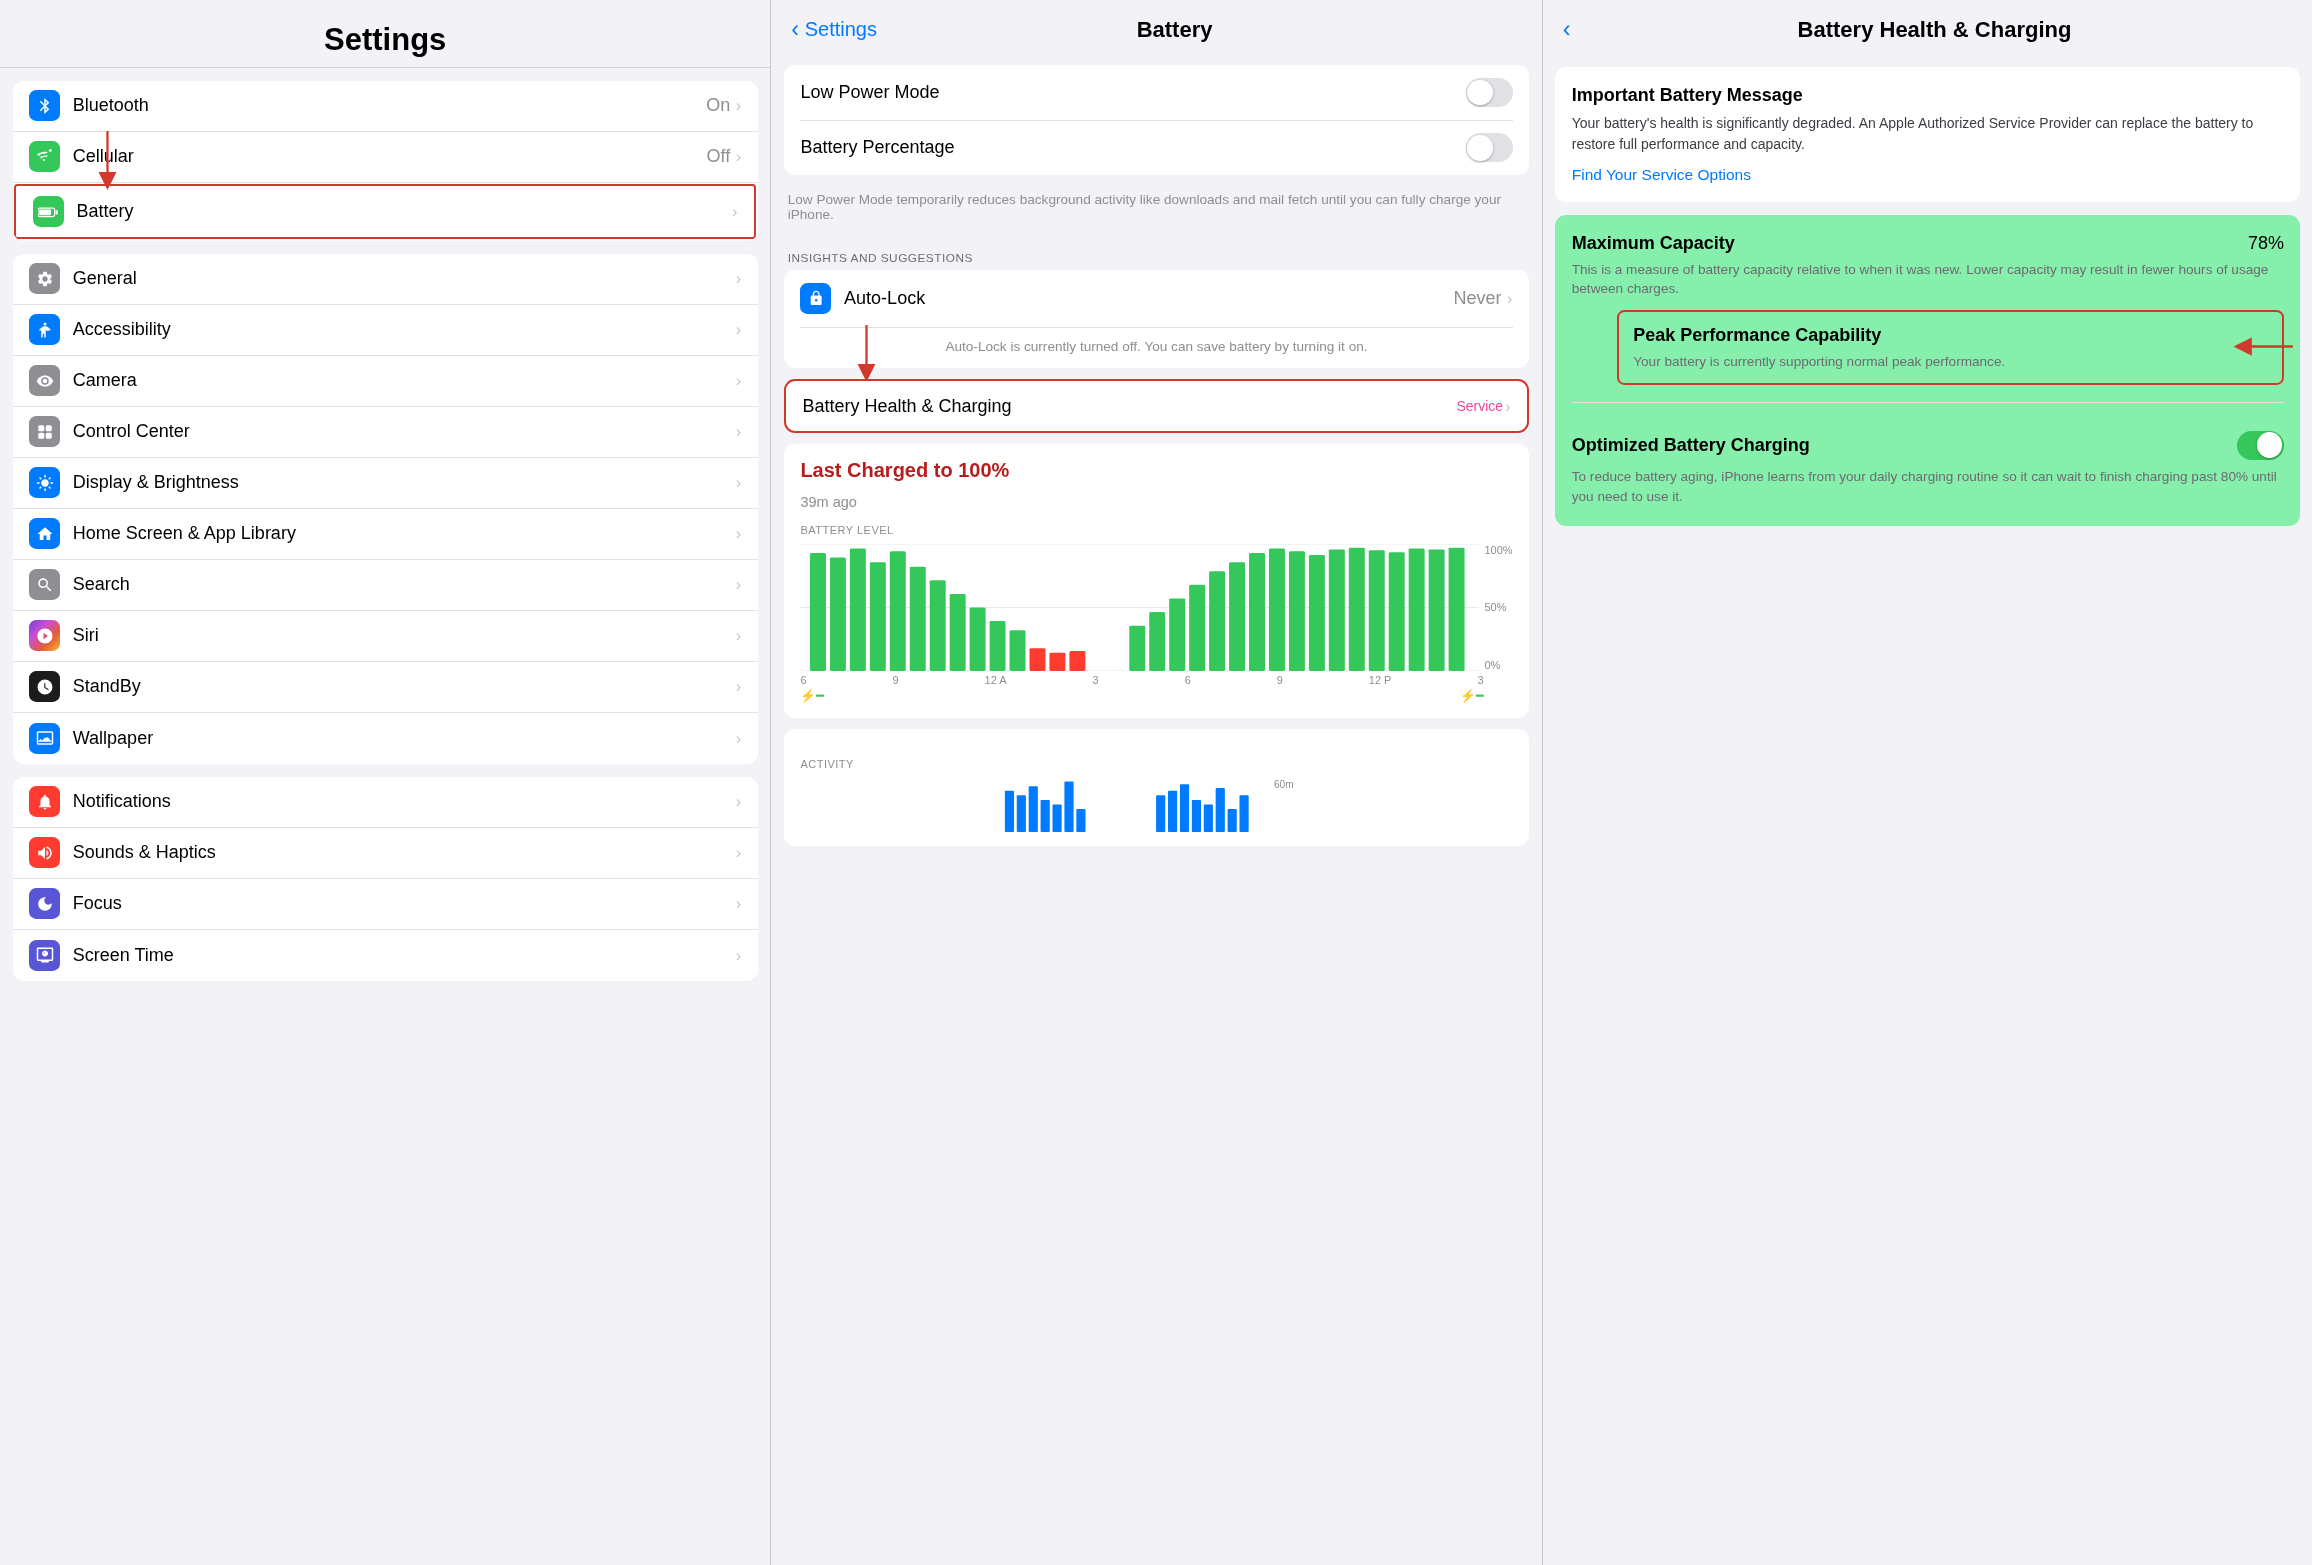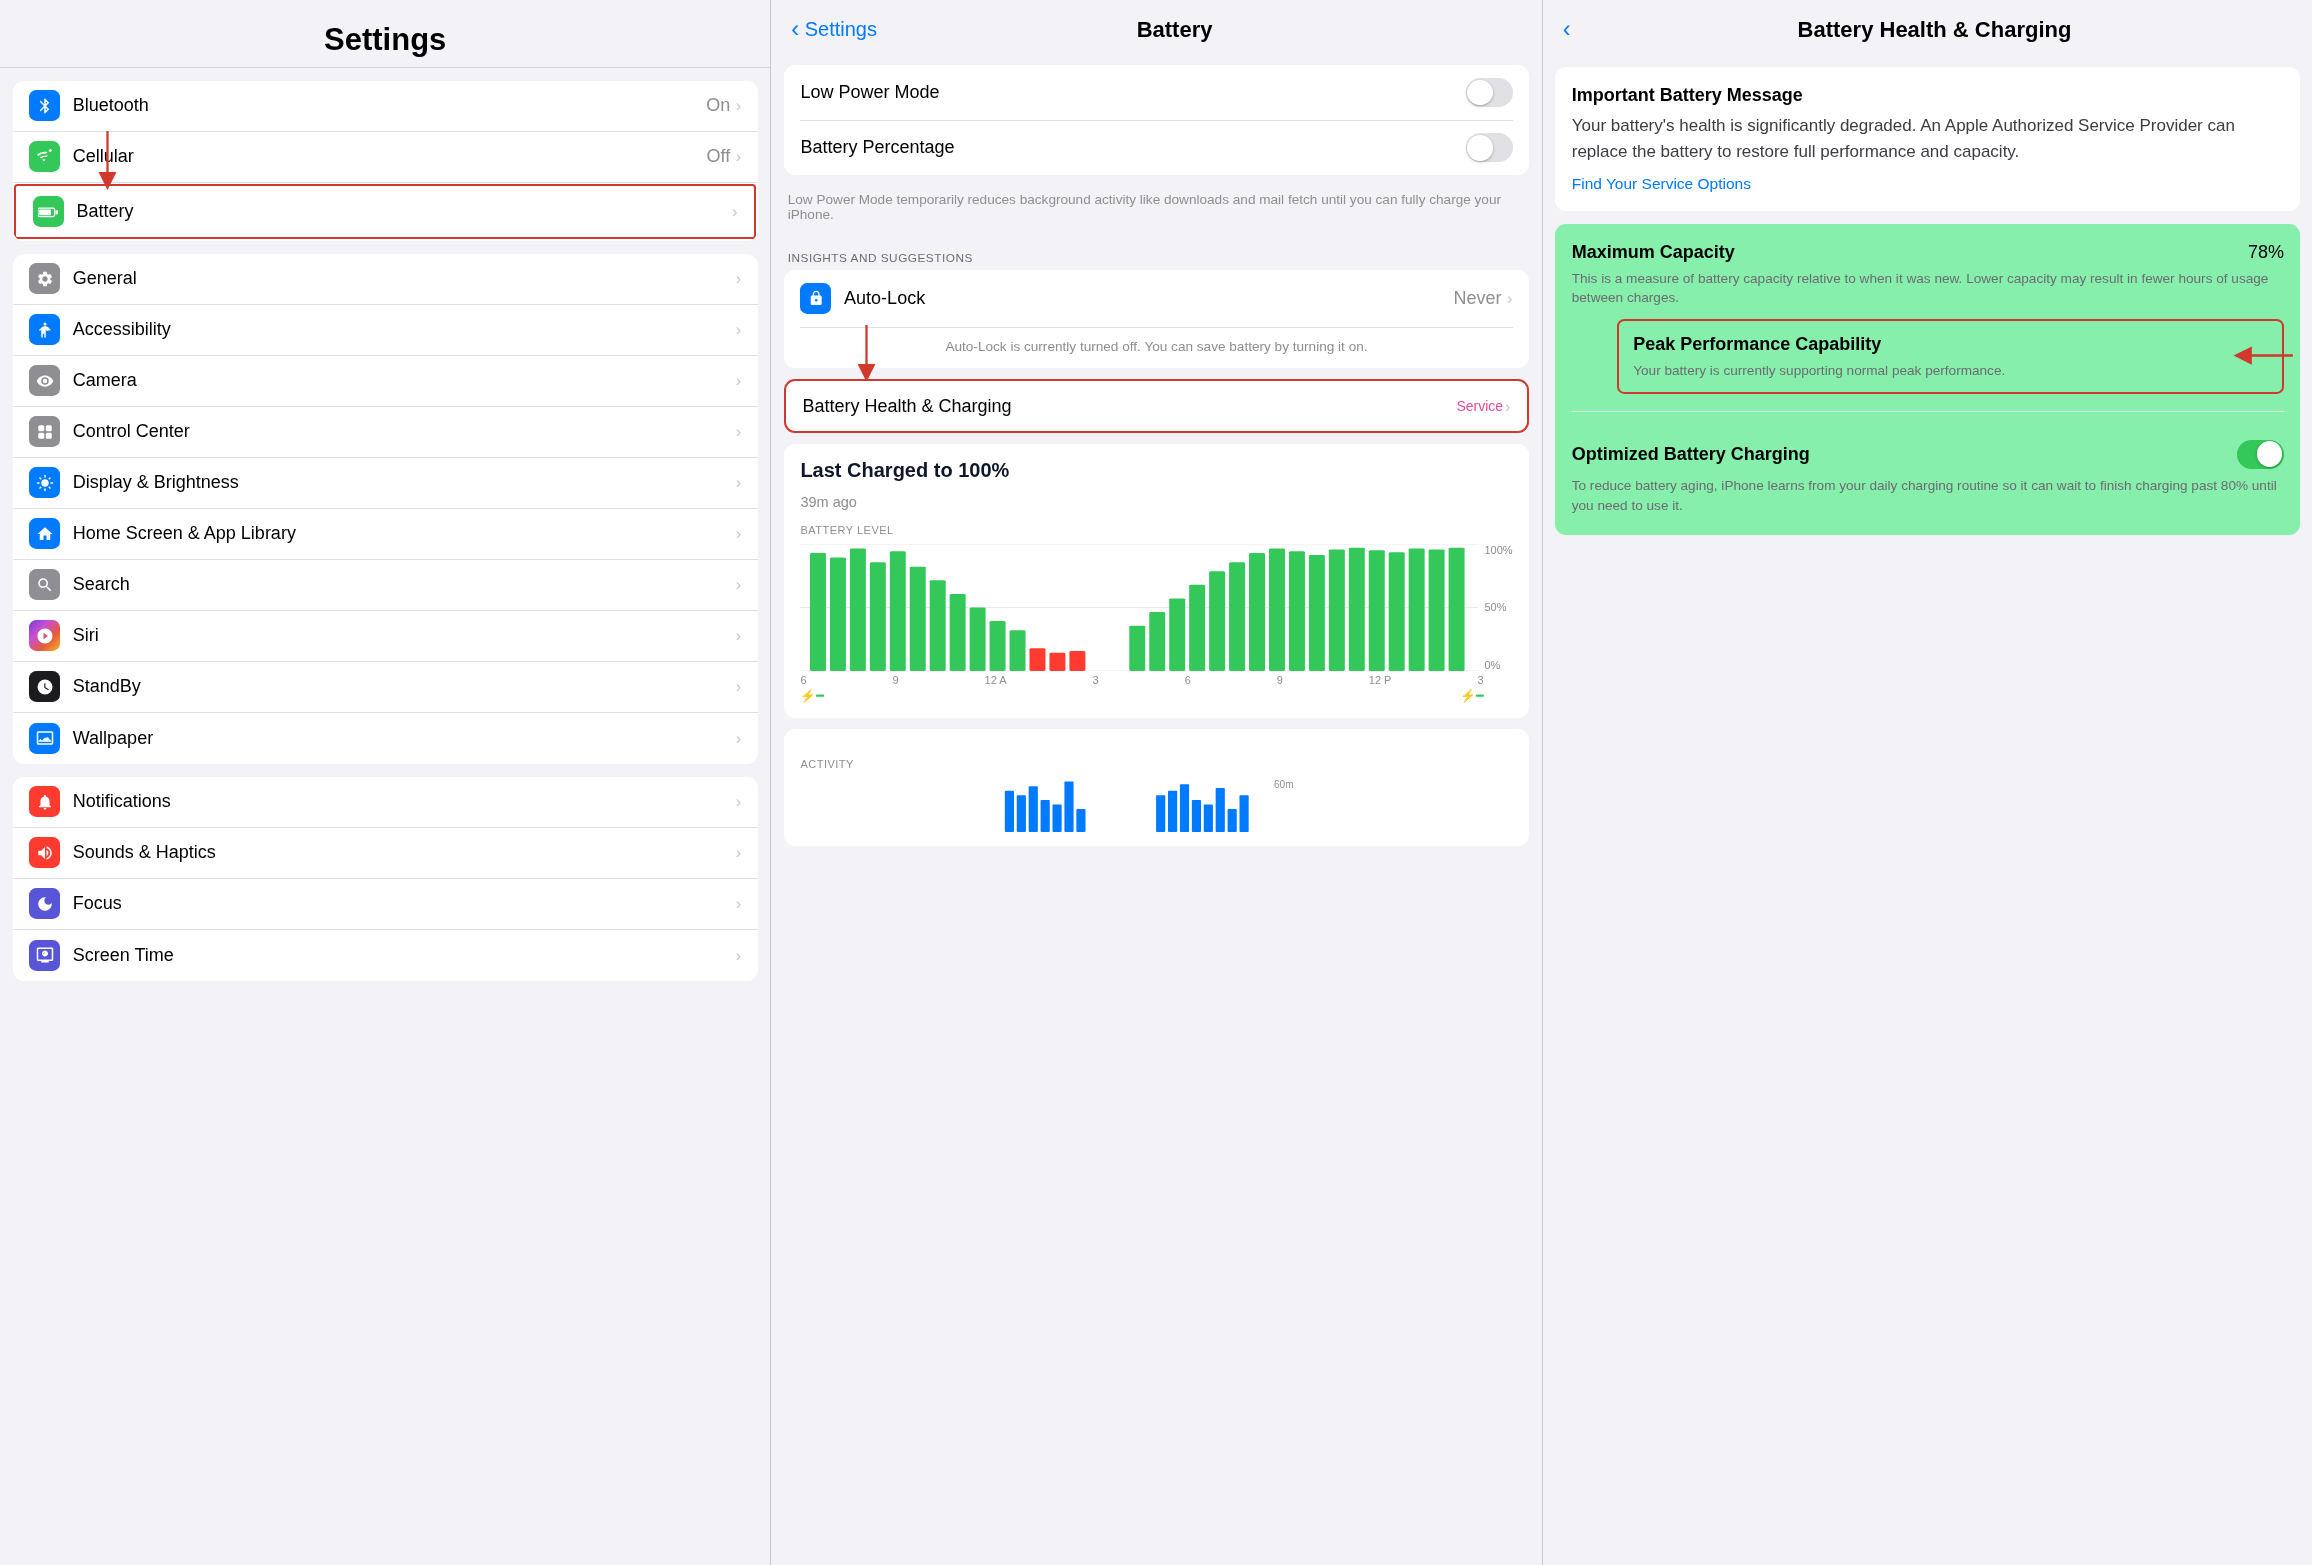--- a/index.html
+++ b/index.html
@@ -259,21 +259,21 @@
     
     .chart-section {
       background: #fff;
       border-radius: 11px;
       margin: 0 12.7px 11px 12.7px;
       padding: 14.5px 16.4px;
     }
     .chart-title {
       font-size: 20px;
       font-weight: 700;
-      color: #0f172a;
+      color: #b91c1c;
     }
     .chart-subtitle {
       font-size: 14.5px;
       color: #8e8e93;
       margin-top: 12px;
     }
     .chart-label {
       font-size: 11px;
       color: #8e8e93;
       text-transform: uppercase;
@@ -301,21 +301,21 @@
       margin: 12.7px 12.7px 0 12.7px;
       padding: 18px 16.4px;
     }
     .health-important-title {
       font-size: 18px;
       font-weight: 700;
       color: #000;
       margin-bottom: 7.3px;
     }
     .health-important-text {
-      font-size: 17px;
+      font-size: 14px;
       color: #3c3c43;
       line-height: 1.5;
     }
     .health-link {
       color: #007aff;
       font-size: 15.5px;
       margin-top: 11px;
       display: block;
       cursor: pointer;
     }

